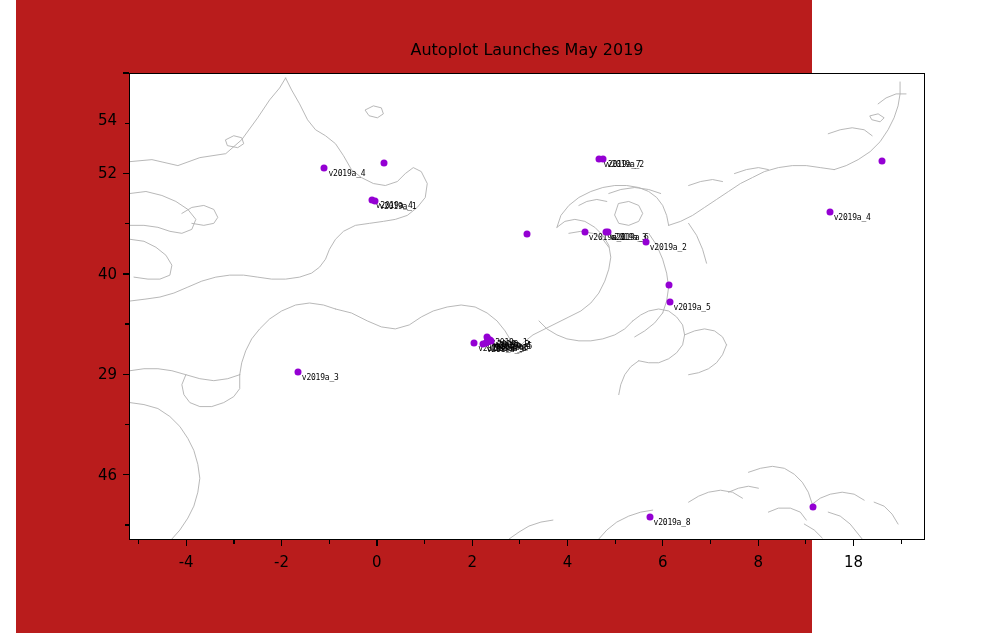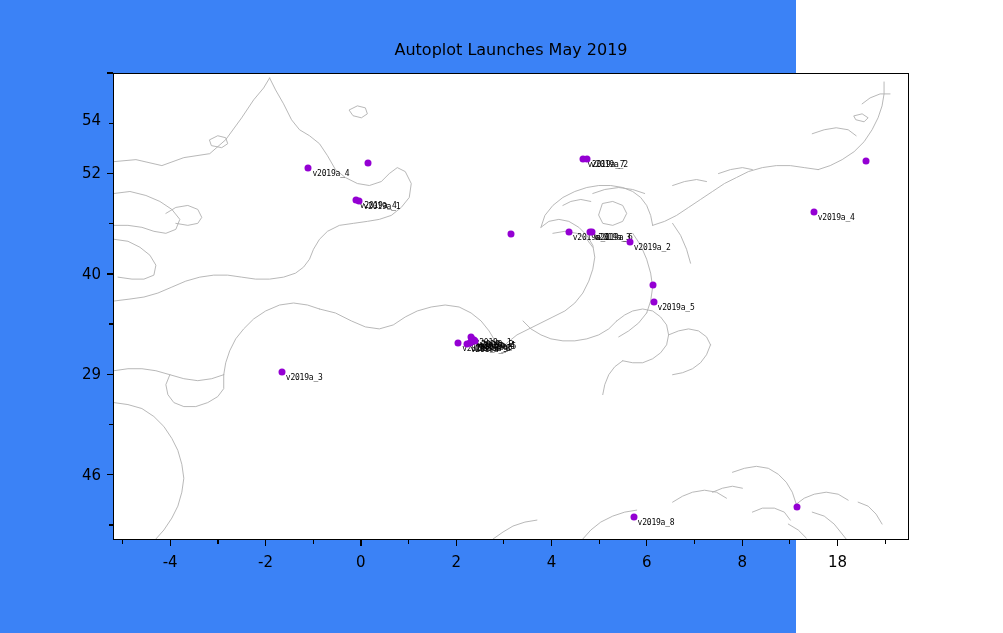--- a/index.html
+++ b/index.html
@@ -9,24 +9,24 @@
   }
   body {
     width: 1003px;
     height: 633px;
     overflow: hidden;
     font-family: "DejaVu Sans", sans-serif;
     position: relative;
   }
   #figure {
     position: absolute;
-    left: 0; top: 0;
+    left: 16px; top: 0;
     width: 796px;
     height: 633px;
-    background: #3b82f6;
+    background: #b91c1c;
   }
   #plot-title {
     position: absolute;
     left: 113px;
     top: 40px;
     width: 796px;
     text-align: center;
     font-size: 16px;
     color: #000000;
     white-space: nowrap;

